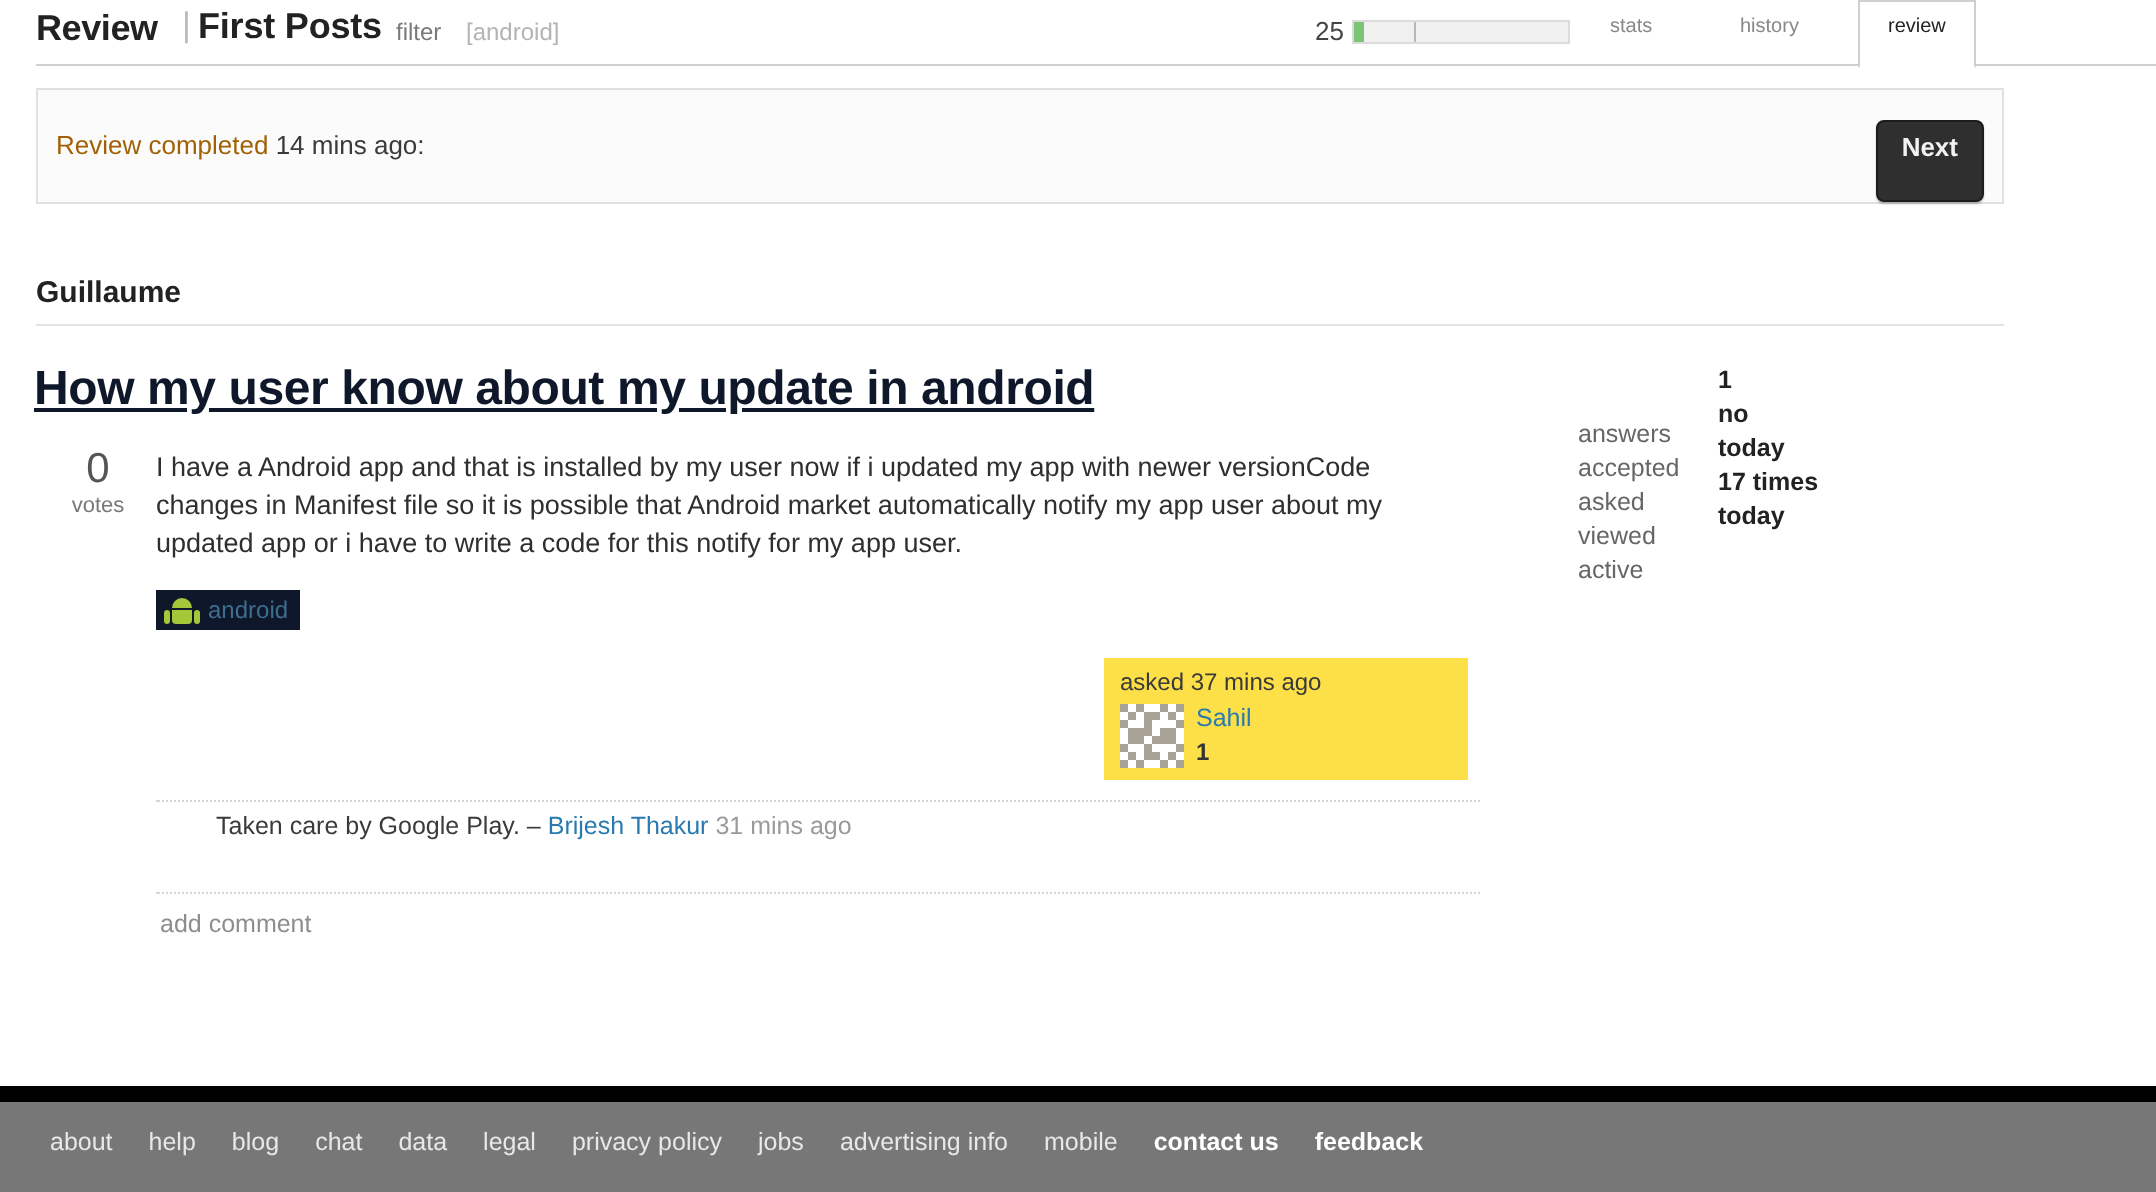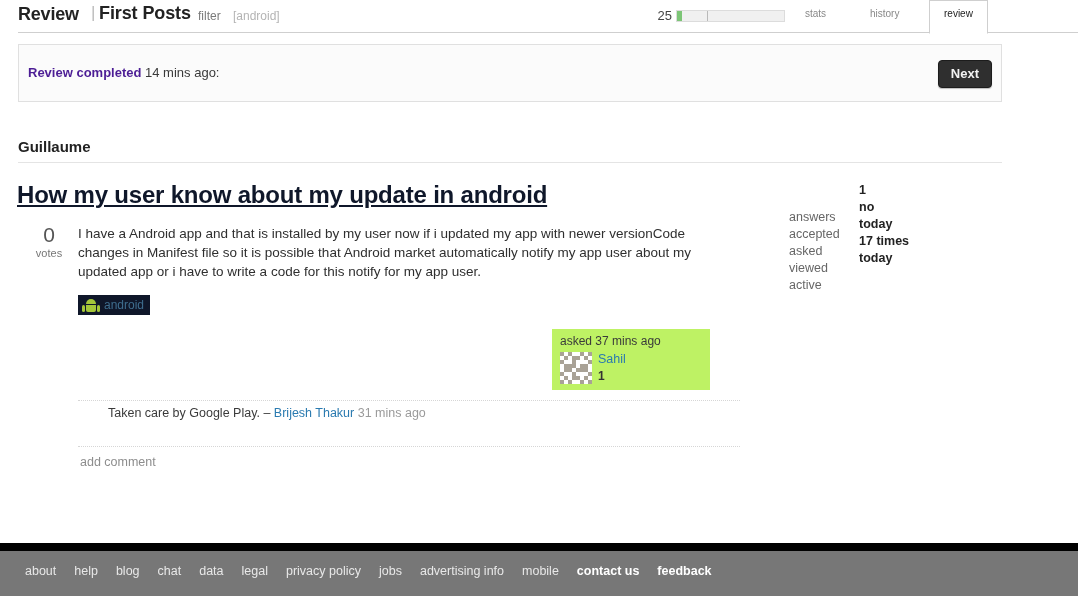--- a/index.html
+++ b/index.html
@@ -85,34 +85,34 @@
   .banner {
     position: absolute; left: 18px; top: 44px;
     width: 984px; height: 58px;
     background: #fbfbfb;
     border: 1px solid #e0e0e0;
   }
   .banner .line1 {
     position: absolute; left: 9px; top: 20px;
     font-size: 13px; color: #3a3a3a; white-space: nowrap;
   }
-  .banner .line1 b { font-weight: bold; color: #4c1d95; }
+  .banner .line1 b { font-weight: normal; color: #a16207; }
   .banner .line2 {
     position: absolute; left: 9px; top: 41px;
     font-size: 13px; color: #3a3a3a; white-space: nowrap;
   }
   .banner .line2 .user { color: #2a7ab0; cursor: pointer; }
   .banner .line2 .verdict { font-weight: bold; color: #222; }
 
   .next-btn {
     position: absolute; right: 9px; top: 15px;
     background: #2f2f2f; color: #f2f2f2;
     border: 1px solid #1c1c1c; border-radius: 4px;
     font-size: 13px; font-weight: bold;
-    padding: 5px 12px 6px 12px;
+    padding: 5px 12px 19px 12px;
     cursor: pointer;
     box-shadow: 0 1px 1px rgba(0,0,0,.25);
     font-family: "Liberation Sans", sans-serif;
   }
 
   
   .qheading {
     position: absolute; left: 18px; top: 138px;
     font-size: 15px; font-weight: bold; color: #222;
   }
@@ -160,22 +160,22 @@
     background: #a4c639; border-radius: 2px;
   }
   .tag .droid .armr {
     position: absolute; left: 15px; top: 7px; width: 3px; height: 7px;
     background: #a4c639; border-radius: 2px;
   }
 
   
   .askedcard {
     position: absolute; left: 552px; top: 329px;
-    width: 158px; height: 61px;
-    background: #bef264;
+    width: 182px; height: 61px;
+    background: #fde047;
   }
   .askedcard .when {
     position: absolute; left: 8px; top: 5px;
     font-size: 12px; color: #3a3a3a;
   }
   .askedcard .avatar {
     position: absolute; left: 8px; top: 23px; width: 32px; height: 32px;
     background: #a9a296;
   }
   .askedcard .avatar svg { display: block; }

